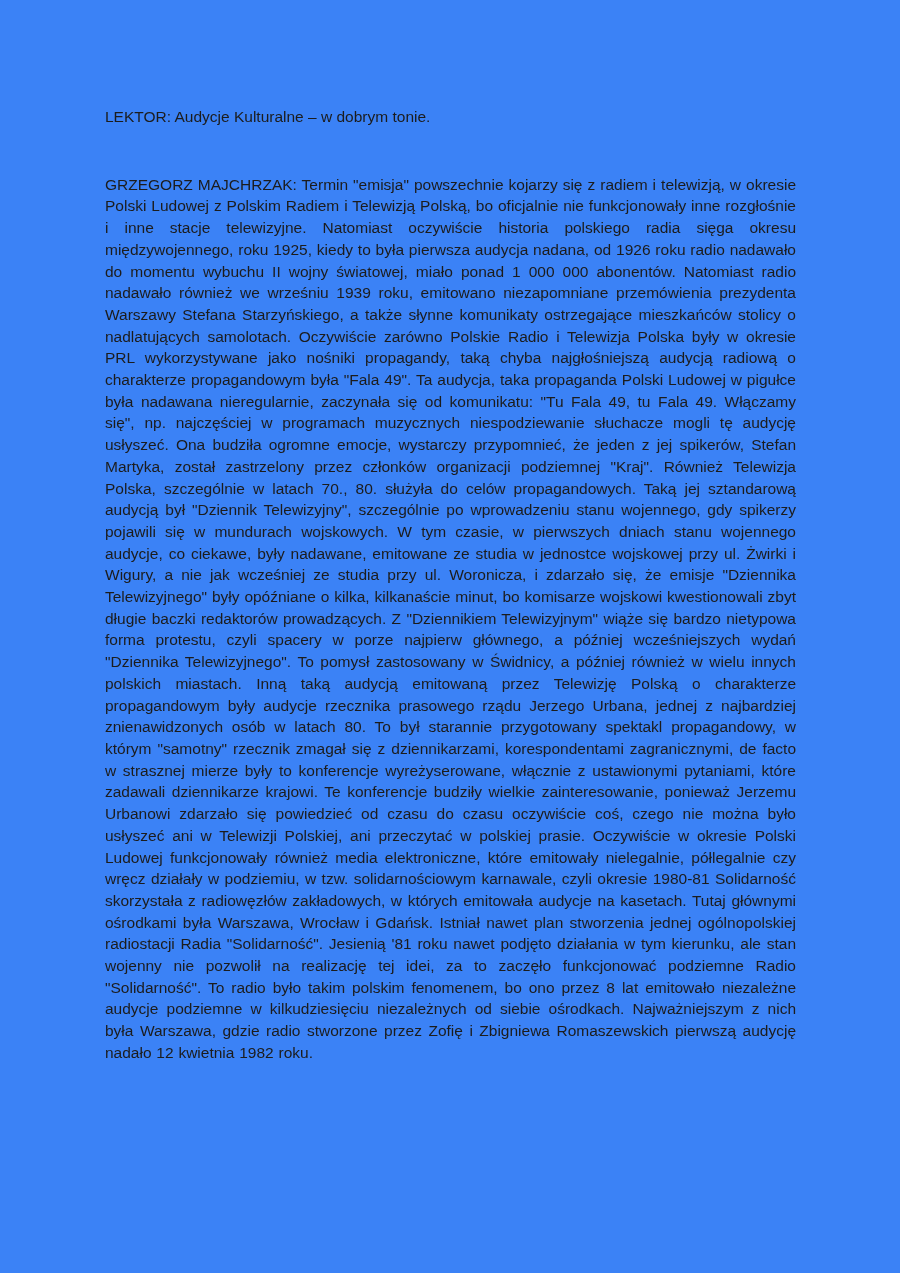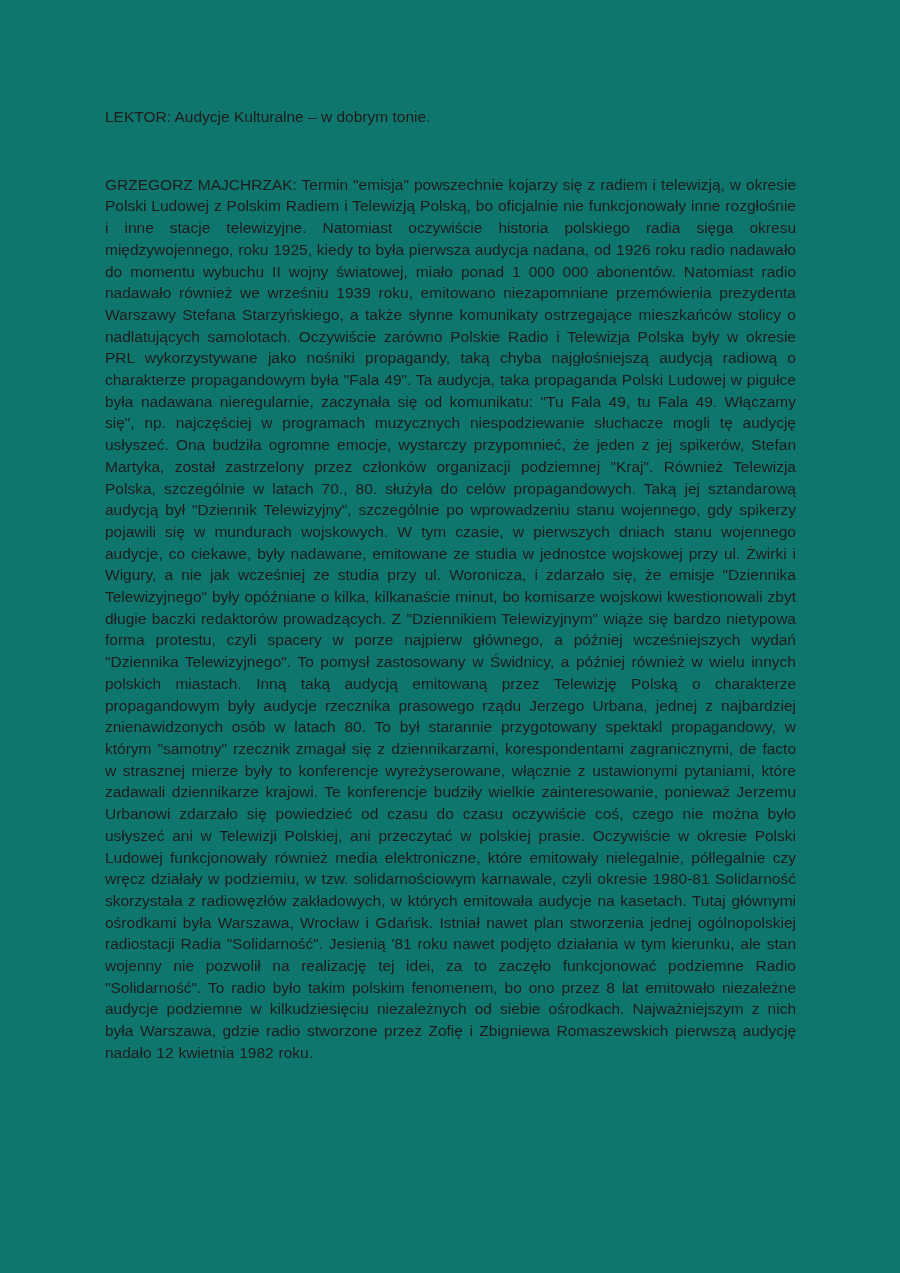--- a/index.html
+++ b/index.html
@@ -4,21 +4,21 @@
 <style>
   html, body {
     margin: 0;
     padding: 0;
     background: #ffffff;
   }
   .page {
     position: relative;
     width: 900px;
     height: 1273px;
-    background: #0f766e;
+    background: #3b82f6;
     overflow: hidden;
     font-family: "Liberation Sans", "DejaVu Sans", sans-serif;
     color: #1c1c1c;
   }
   .content {
     position: absolute;
     left: 105px;
     top: 106px;
     width: 691px;
   }

